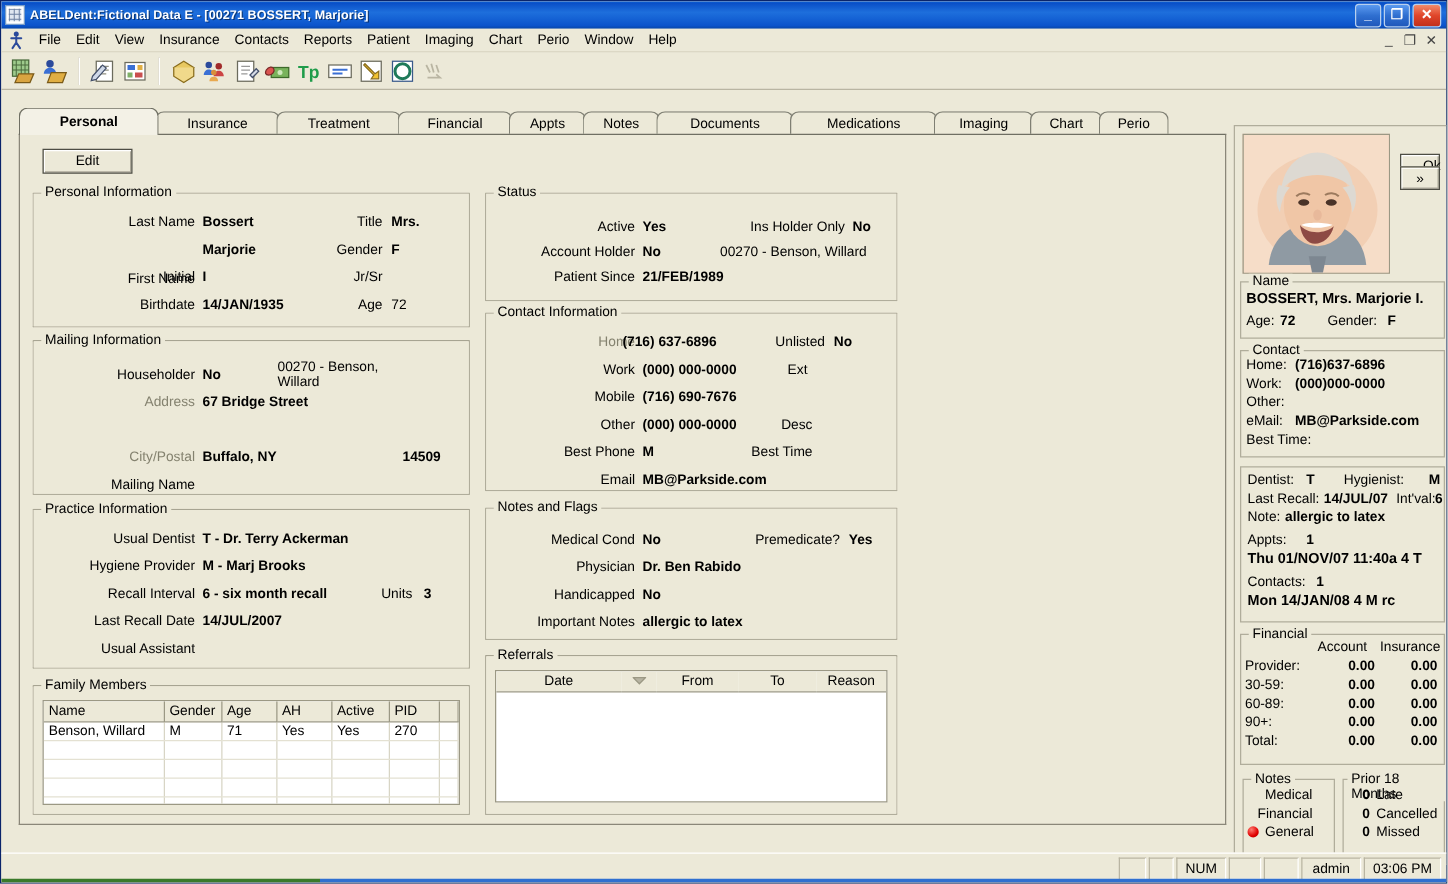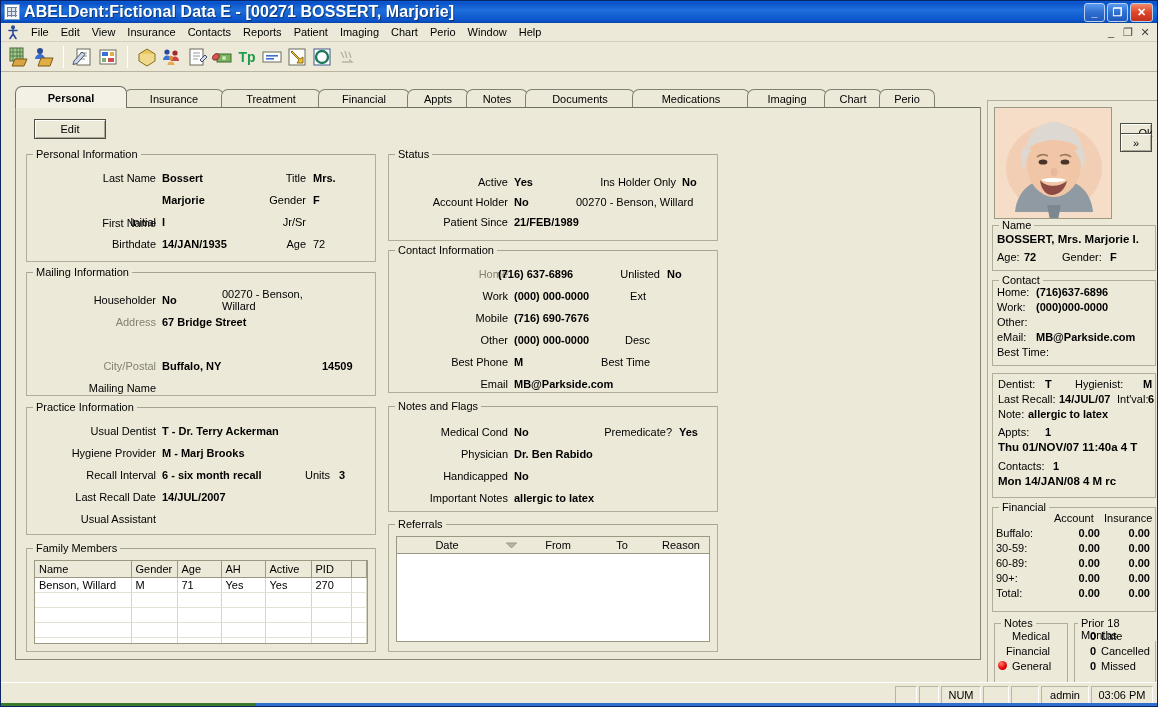--- a/index.html
+++ b/index.html
@@ -39,21 +39,21 @@
     position: relative; flex: 0 0 auto;
   }
   #titlebar .tb-icon::before {
     content:""; position:absolute; left:2px; top:2px; right:2px; bottom:2px;
     background:
       linear-gradient(90deg, #6c7fa0 0 1px, transparent 1px 3px) 0 0/4px 100%,
       linear-gradient(180deg, #6c7fa0 0 1px, transparent 1px 3px) 0 0/100% 4px,
       #dfe6f0;
   }
   #titlebar .tb-title {
-    font-weight: bold; font-size: 16px;
+    font-weight: bold; font-size: 10px;
     letter-spacing: 0.1px;
     text-shadow: 1px 1px 0 rgba(0,0,0,0.45);
     white-space: nowrap;
   }
   #titlebar .tb-spacer { flex: 1 1 auto; }
   .tb-btns { display: flex; gap: 2px; align-items: center; padding-right:2px;}
   .tb-btn {
     width: 21px; height: 19px;
     border: 1px solid #b8d0ee;
     border-radius: 3px;
@@ -755,21 +755,21 @@
         <span class="sp-row" style="left:60px; top:86px; font-weight:bold;">1</span>
         <span class="sp-row" style="left:5px; top:101px; font-weight:bold; font-size:11.5px;">Mon 14/JAN/08 4 M rc</span>
       </div>
 
       <div class="sp-box" style="top:406px; height:105px;">
         <div class="f"></div>
         <div class="lg">Financial</div>
         <span class="sp-row" style="left:62px; top:5px;">Account</span>
         <span class="sp-row" style="left:112px; top:5px;">Insurance</span>
 
-        <span class="sp-row" style="left:4px; top:20px;">Buffalo:</span>
+        <span class="sp-row" style="left:4px; top:20px;">Provider:</span>
         <span class="sp-row" style="left:66px; top:20px; width:42px; text-align:right; font-weight:bold;">0.00</span>
         <span class="sp-row" style="left:116px; top:20px; width:42px; text-align:right; font-weight:bold;">0.00</span>
 
         <span class="sp-row" style="left:4px; top:35px;">30-59:</span>
         <span class="sp-row" style="left:66px; top:35px; width:42px; text-align:right; font-weight:bold;">0.00</span>
         <span class="sp-row" style="left:116px; top:35px; width:42px; text-align:right; font-weight:bold;">0.00</span>
 
         <span class="sp-row" style="left:4px; top:50px;">60-89:</span>
         <span class="sp-row" style="left:66px; top:50px; width:42px; text-align:right; font-weight:bold;">0.00</span>
         <span class="sp-row" style="left:116px; top:50px; width:42px; text-align:right; font-weight:bold;">0.00</span>

